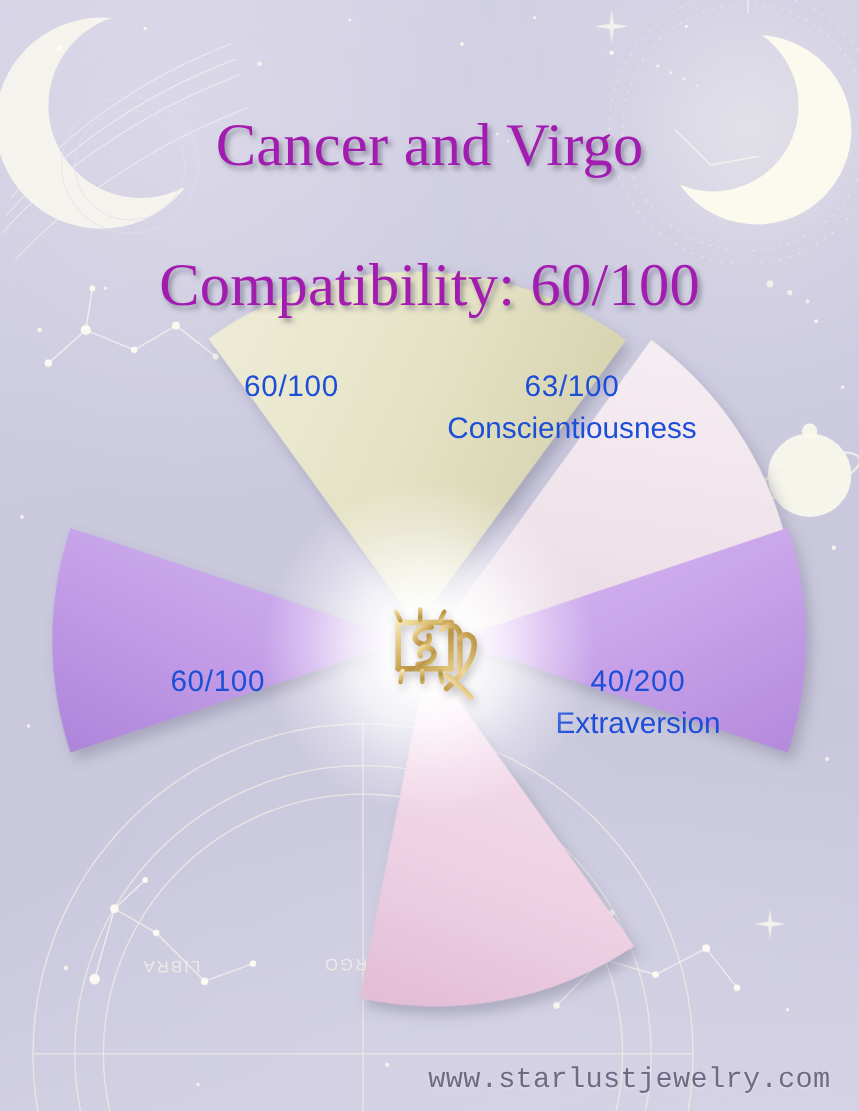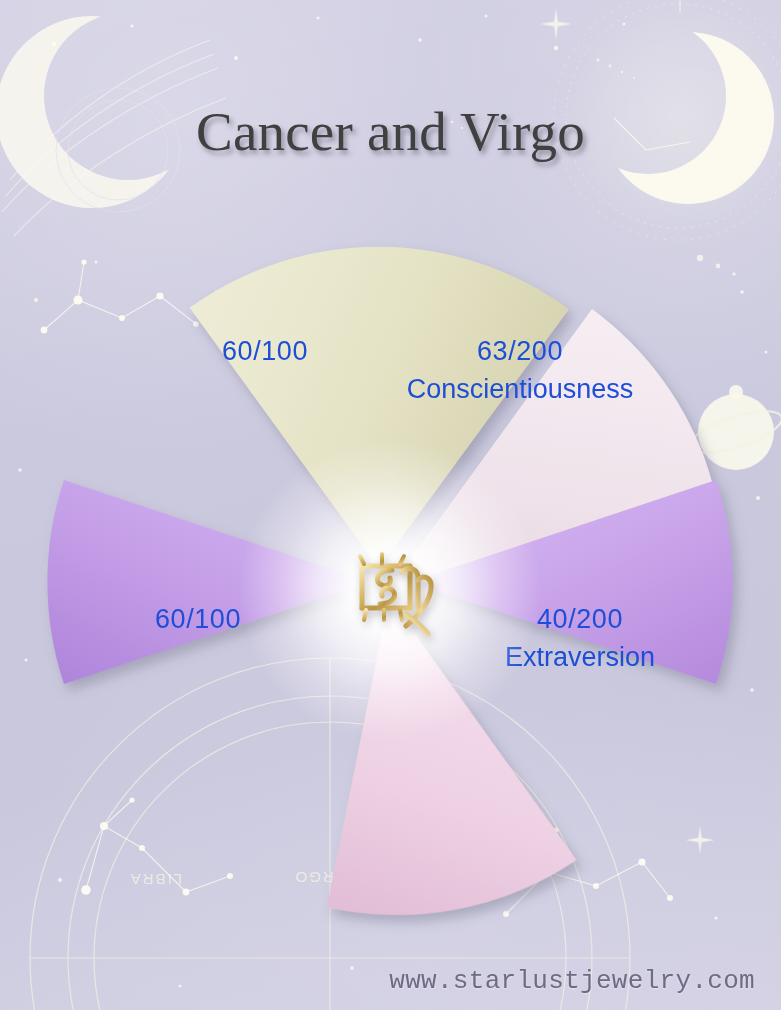--- a/index.html
+++ b/index.html
@@ -27,21 +27,21 @@
       radial-gradient(ellipse 90% 60% at 50% 96%, rgba(214,212,230,.55), rgba(255,255,255,0) 70%),
       linear-gradient(170deg,#d2d0e3 0%, #cbc9de 40%, #c9c7dc 70%, #d4d2e4 100%);
   }
   .bg-art{ position:absolute; inset:0; }
 
   
   .title{
     position:absolute;
     left:0; right:0; top:36px;
     text-align:center;
-    color:#404040;
+    color:#a21caf;
     font-family:"Liberation Serif","DejaVu Serif",serif;
     font-size:55px;
     line-height:1.16;
     letter-spacing:.2px;
     text-shadow:3px 4px 5px rgba(90,88,110,.55);
     z-index:40;
     white-space:pre-line;
   }
 
   
@@ -254,20 +254,21 @@
         <circle cx="452" cy="122" r="1.3"></circle>
       <circle cx="462" cy="128" r="1.1"></circle>
       <circle cx="700" cy="258" r="3.2"></circle>
         <circle cx="718" cy="266" r="2.4"></circle>
       <circle cx="734" cy="274" r="1.8"></circle>
     </g>
   </svg>
 
   <div class="title">
     <div>Cancer and Virgo</div>
+    <div>Compatibility: 60/100</div>
   </div>
 
   <div class="pie-wrap">
     <svg class="pie-svg" viewBox="0 0 700 700">
       <defs>
         <linearGradient id="gOpen" x1="0" y1="0" x2="0.55" y2="1">
           <stop offset="0%" stop-color="#eeecd6"></stop>
           <stop offset="55%" stop-color="#e5e3c5"></stop>
           <stop offset="100%" stop-color="#d6d3b0"></stop>
         </linearGradient>
@@ -308,21 +309,21 @@
 
         <path fill="url(#gNeur)" d="M 340 350 L 34 452 A 322 322 0 0 1 34 248 L 340 350 Z" transform="translate(-10,0)"></path>
       </g>
     </svg>
 
     <div class="slice-label" style="left:60px; top:100px; width:330px;">
       <span class="num">60/100</span>
     </div>
 
     <div class="slice-label" style="left:315px; top:100px; width:330px;">
-      <span class="num">63/200</span>
+      <span class="num">63/100</span>
       <span class="name">Conscientiousness</span>
     </div>
 
     <div class="slice-label" style="left:400px; top:368px; width:280px;">
       <span class="num">40/200</span>
       <span class="name">Extraversion</span>
     </div>
 
 
     <div class="slice-label" style="left:18px; top:368px; width:280px;">

